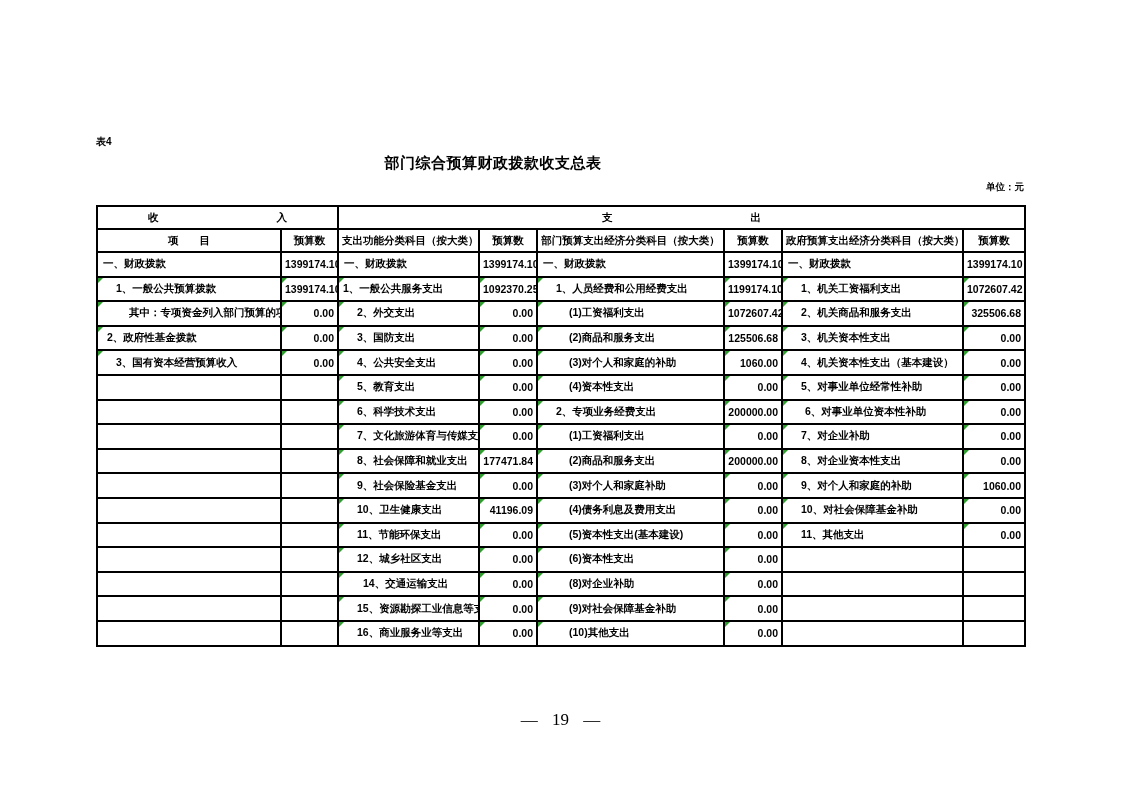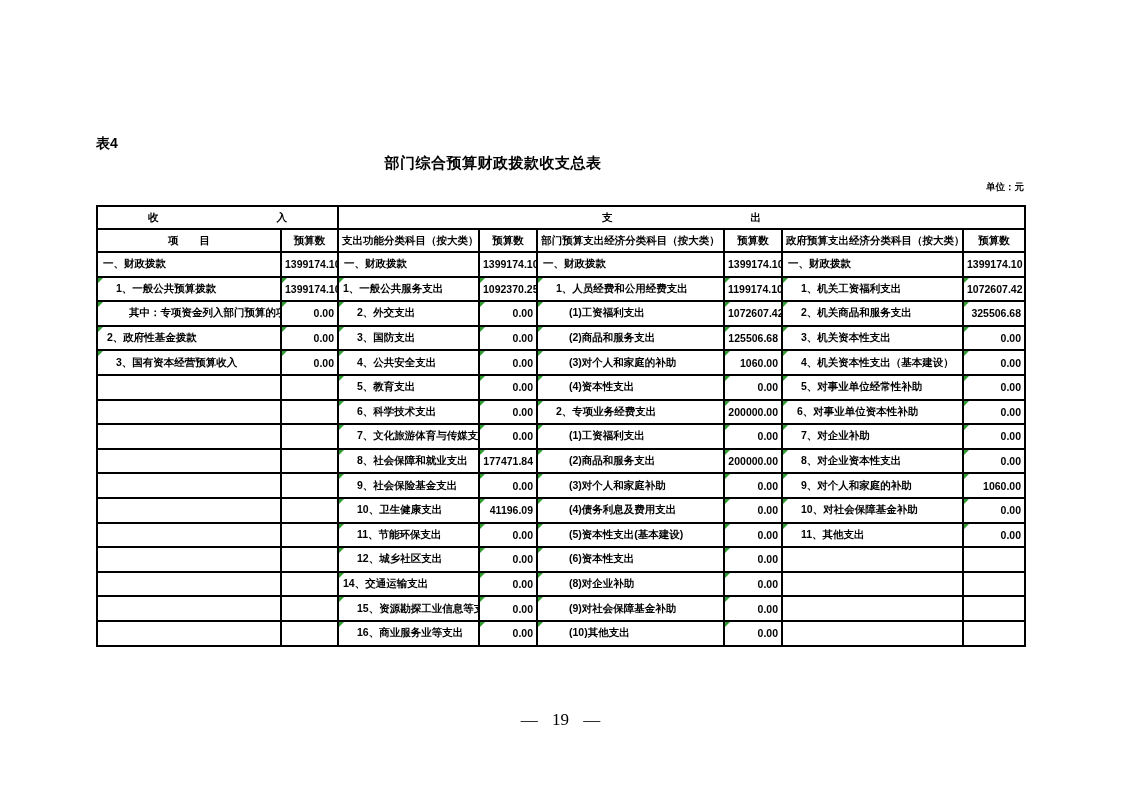--- a/index.html
+++ b/index.html
@@ -3,21 +3,21 @@
 <meta charset="utf-8">
 <style>
   html,body { margin:0; padding:0; background:#ffffff; }
   .page {
     position:relative; width:1121px; height:792px; background:#ffffff;
     font-family:"Liberation Sans", sans-serif; color:#000;
     overflow:hidden;
   }
   .table-label {
     position:absolute; left:96px; top:135px;
-    font-size:14px; font-weight:bold;
+    font-size:10px; font-weight:bold;
   }
   .page-title {
     position:absolute; left:0; top:154px; width:986px;
     text-align:center; font-size:15px; font-weight:bold; letter-spacing:0.5px;
   }
   .unit-note {
     position:absolute; right:97px; top:181px;
     font-size:9.5px; font-weight:bold;
   }
   table.budget {
@@ -163,21 +163,21 @@
           <td class="lbl" style="padding-left: 18px;">5、对事业单位经常性补助<span class="flag" style="border-top-color: rgb(47, 158, 47);"></span></td>
           <td class="num">0.00<span class="flag" style="border-top-color: rgb(47, 158, 47);"></span></td>
         </tr>
         <tr>
           <td></td>
           <td></td>
           <td class="lbl" style="padding-left: 18px;">6、科学技术支出<span class="flag" style="border-top-color: rgb(47, 158, 47);"></span></td>
           <td class="num">0.00<span class="flag" style="border-top-color: rgb(47, 158, 47);"></span></td>
           <td class="lbl" style="padding-left: 18px;">2、专项业务经费支出<span class="flag" style="border-top-color: rgb(47, 158, 47);"></span></td>
           <td class="num">200000.00<span class="flag" style="border-top-color: rgb(47, 158, 47);"></span></td>
-          <td class="lbl" style="padding-left: 14px;">6、对事业单位资本性补助<span class="flag" style="border-top-color: rgb(47, 158, 47);"></span></td>
+          <td class="lbl" style="padding-left: 22px;">6、对事业单位资本性补助<span class="flag" style="border-top-color: rgb(47, 158, 47);"></span></td>
           <td class="num">0.00<span class="flag" style="border-top-color: rgb(47, 158, 47);"></span></td>
         </tr>
         <tr>
           <td></td>
           <td></td>
           <td class="lbl" style="padding-left: 18px;">7、文化旅游体育与传媒支出<span class="flag" style="border-top-color: rgb(47, 158, 47);"></span></td>
           <td class="num">0.00<span class="flag" style="border-top-color: rgb(47, 158, 47);"></span></td>
           <td class="lbl" style="padding-left: 31px;">(1)工资福利支出<span class="flag" style="border-top-color: rgb(47, 158, 47);"></span></td>
           <td class="num">0.00<span class="flag" style="border-top-color: rgb(47, 158, 47);"></span></td>
           <td class="lbl" style="padding-left: 18px;">7、对企业补助<span class="flag" style="border-top-color: rgb(47, 158, 47);"></span></td>
@@ -229,21 +229,21 @@
           <td class="lbl" style="padding-left: 18px;">12、城乡社区支出<span class="flag" style="border-top-color: rgb(47, 158, 47);"></span></td>
           <td class="num">0.00<span class="flag" style="border-top-color: rgb(47, 158, 47);"></span></td>
           <td class="lbl" style="padding-left: 31px;">(6)资本性支出<span class="flag" style="border-top-color: rgb(47, 158, 47);"></span></td>
           <td class="num">0.00<span class="flag" style="border-top-color: rgb(47, 158, 47);"></span></td>
           <td></td>
           <td></td>
         </tr>
         <tr>
           <td></td>
           <td></td>
-          <td class="lbl" style="padding-left: 4px; margin-top: 28px;">14、交通运输支出<span class="flag" style="border-top-color: rgb(47, 158, 47);"></span></td>
+          <td class="lbl" style="padding-left: 24px; margin-top: 28px;">14、交通运输支出<span class="flag" style="border-top-color: rgb(47, 158, 47);"></span></td>
           <td class="num">0.00<span class="flag" style="border-top-color: rgb(47, 158, 47);"></span></td>
           <td class="lbl" style="padding-left: 31px;">(8)对企业补助<span class="flag" style="border-top-color: rgb(47, 158, 47);"></span></td>
           <td class="num">0.00<span class="flag" style="border-top-color: rgb(47, 158, 47);"></span></td>
           <td></td>
           <td></td>
         </tr>
         <tr>
           <td></td>
           <td></td>
           <td class="lbl" style="padding-left: 18px;">15、资源勘探工业信息等支出<span class="flag" style="border-top-color: rgb(47, 158, 47);"></span></td>

